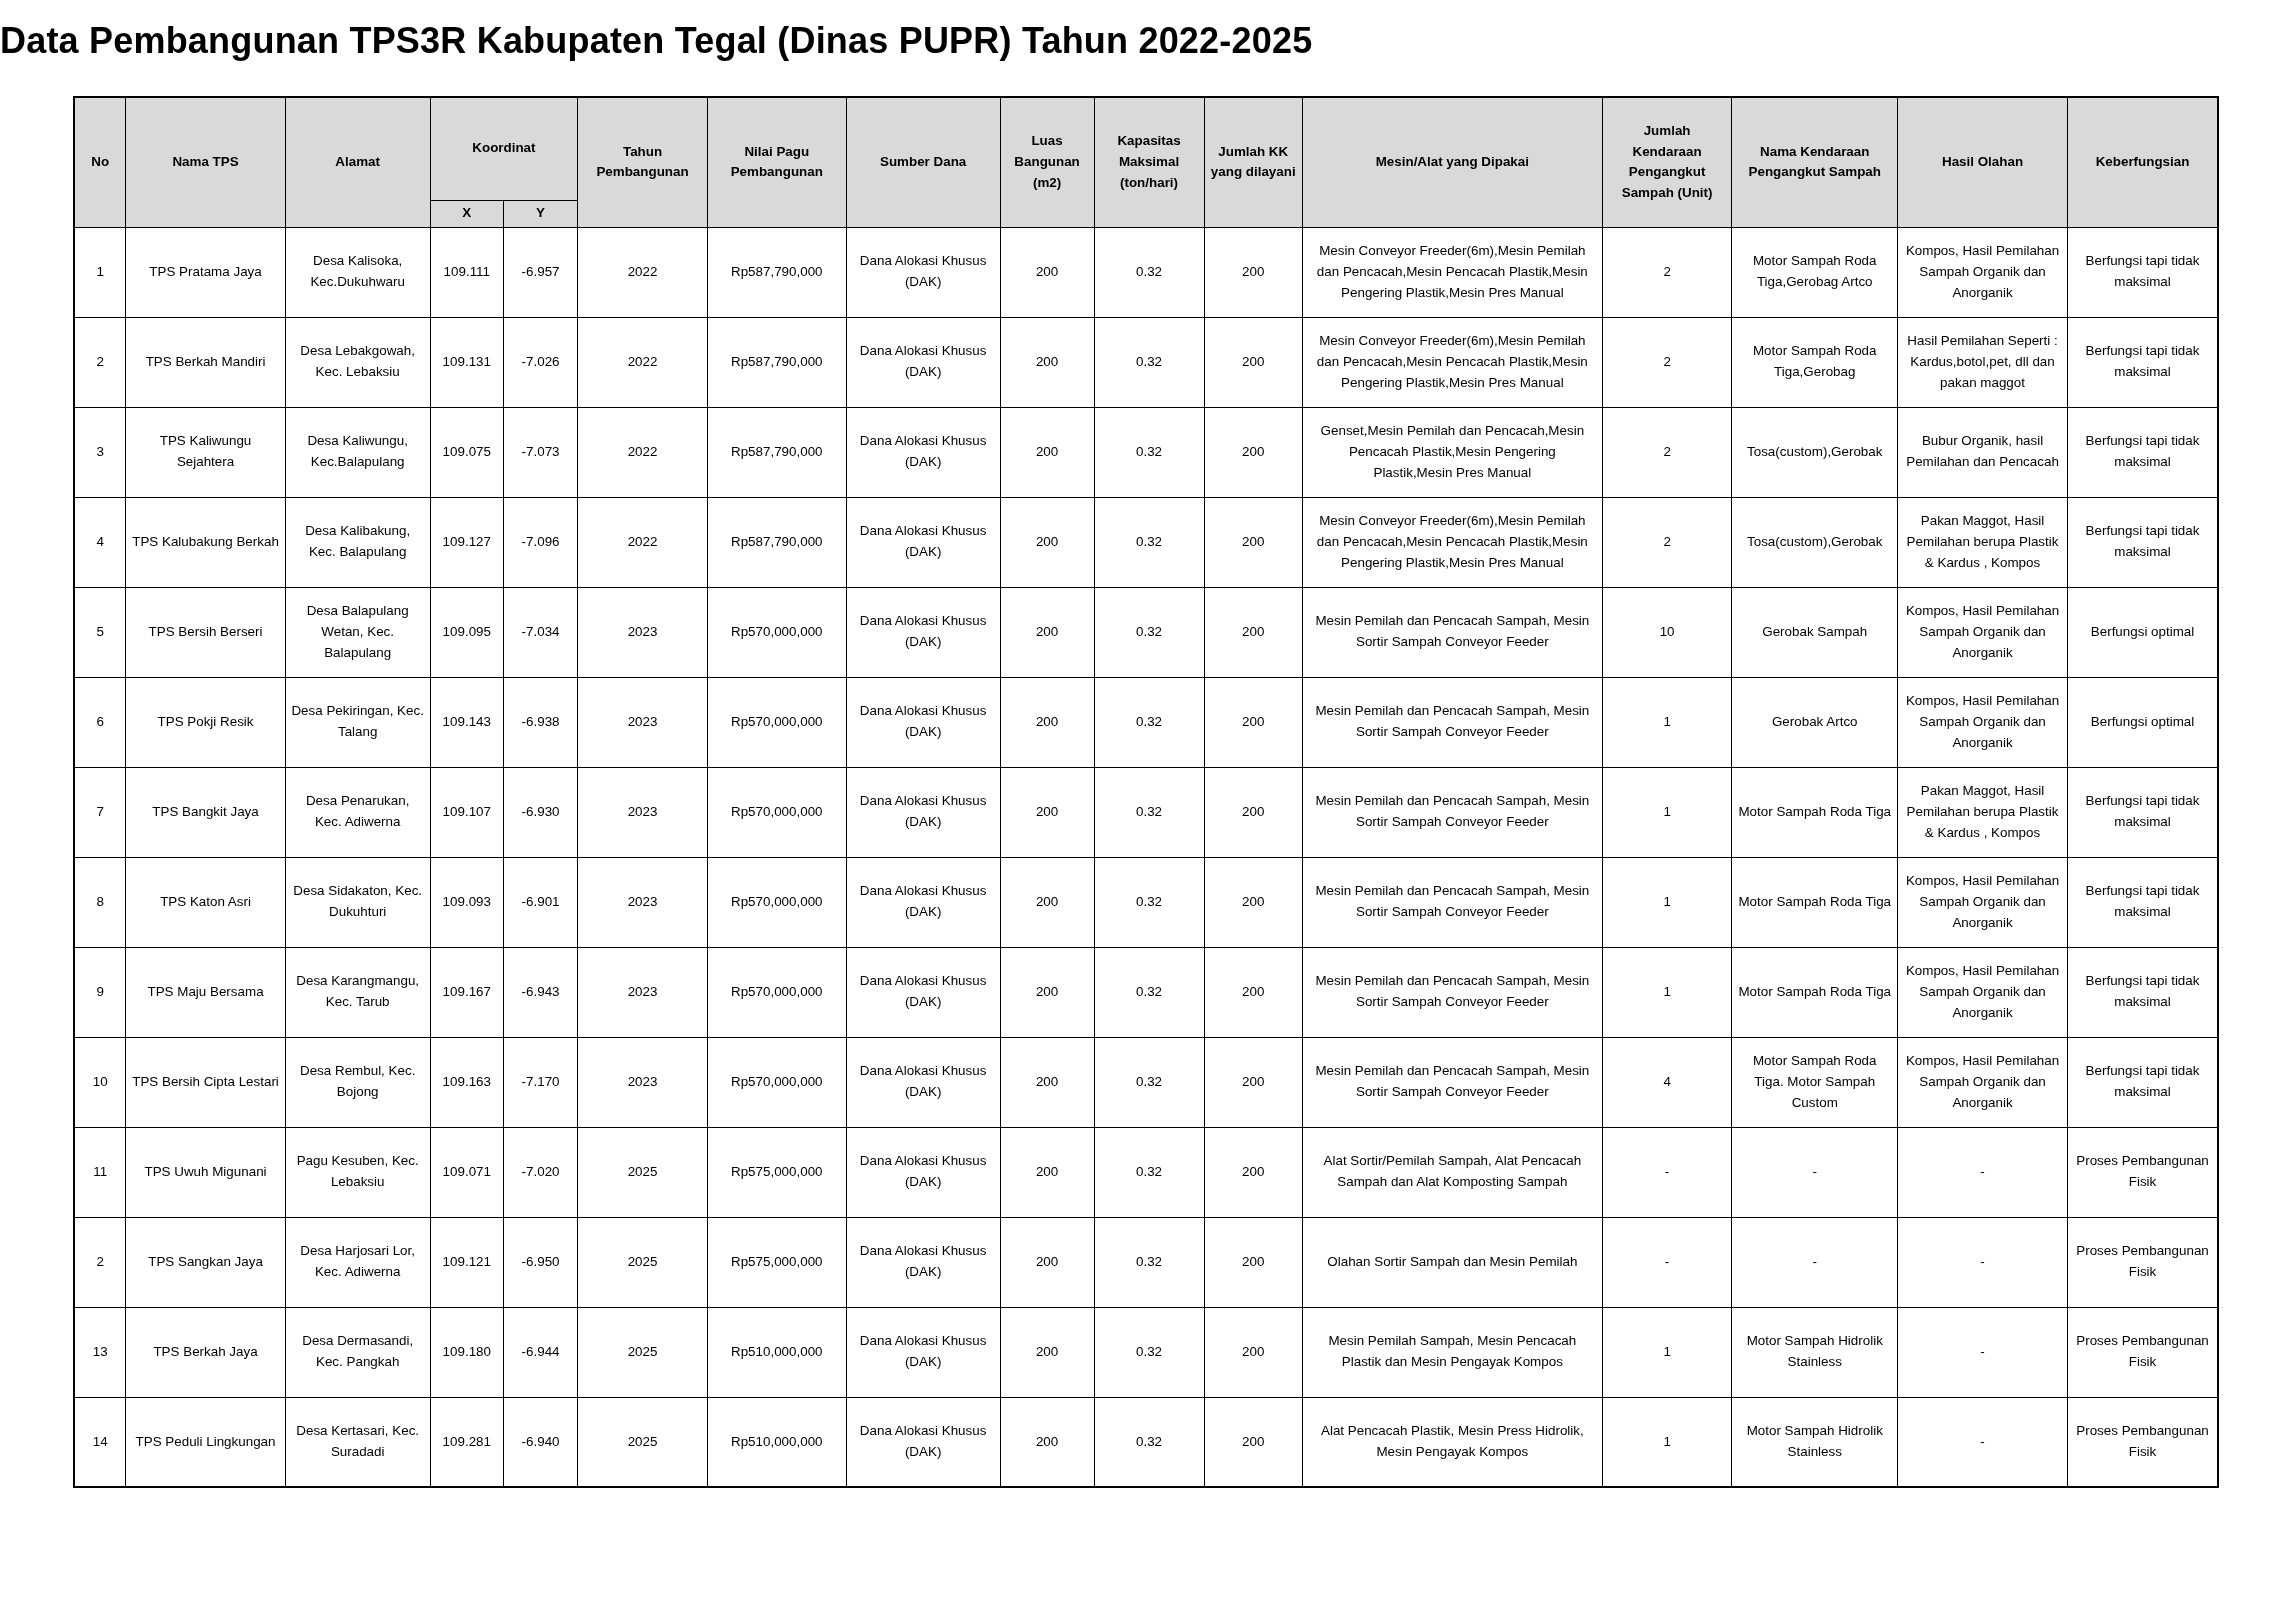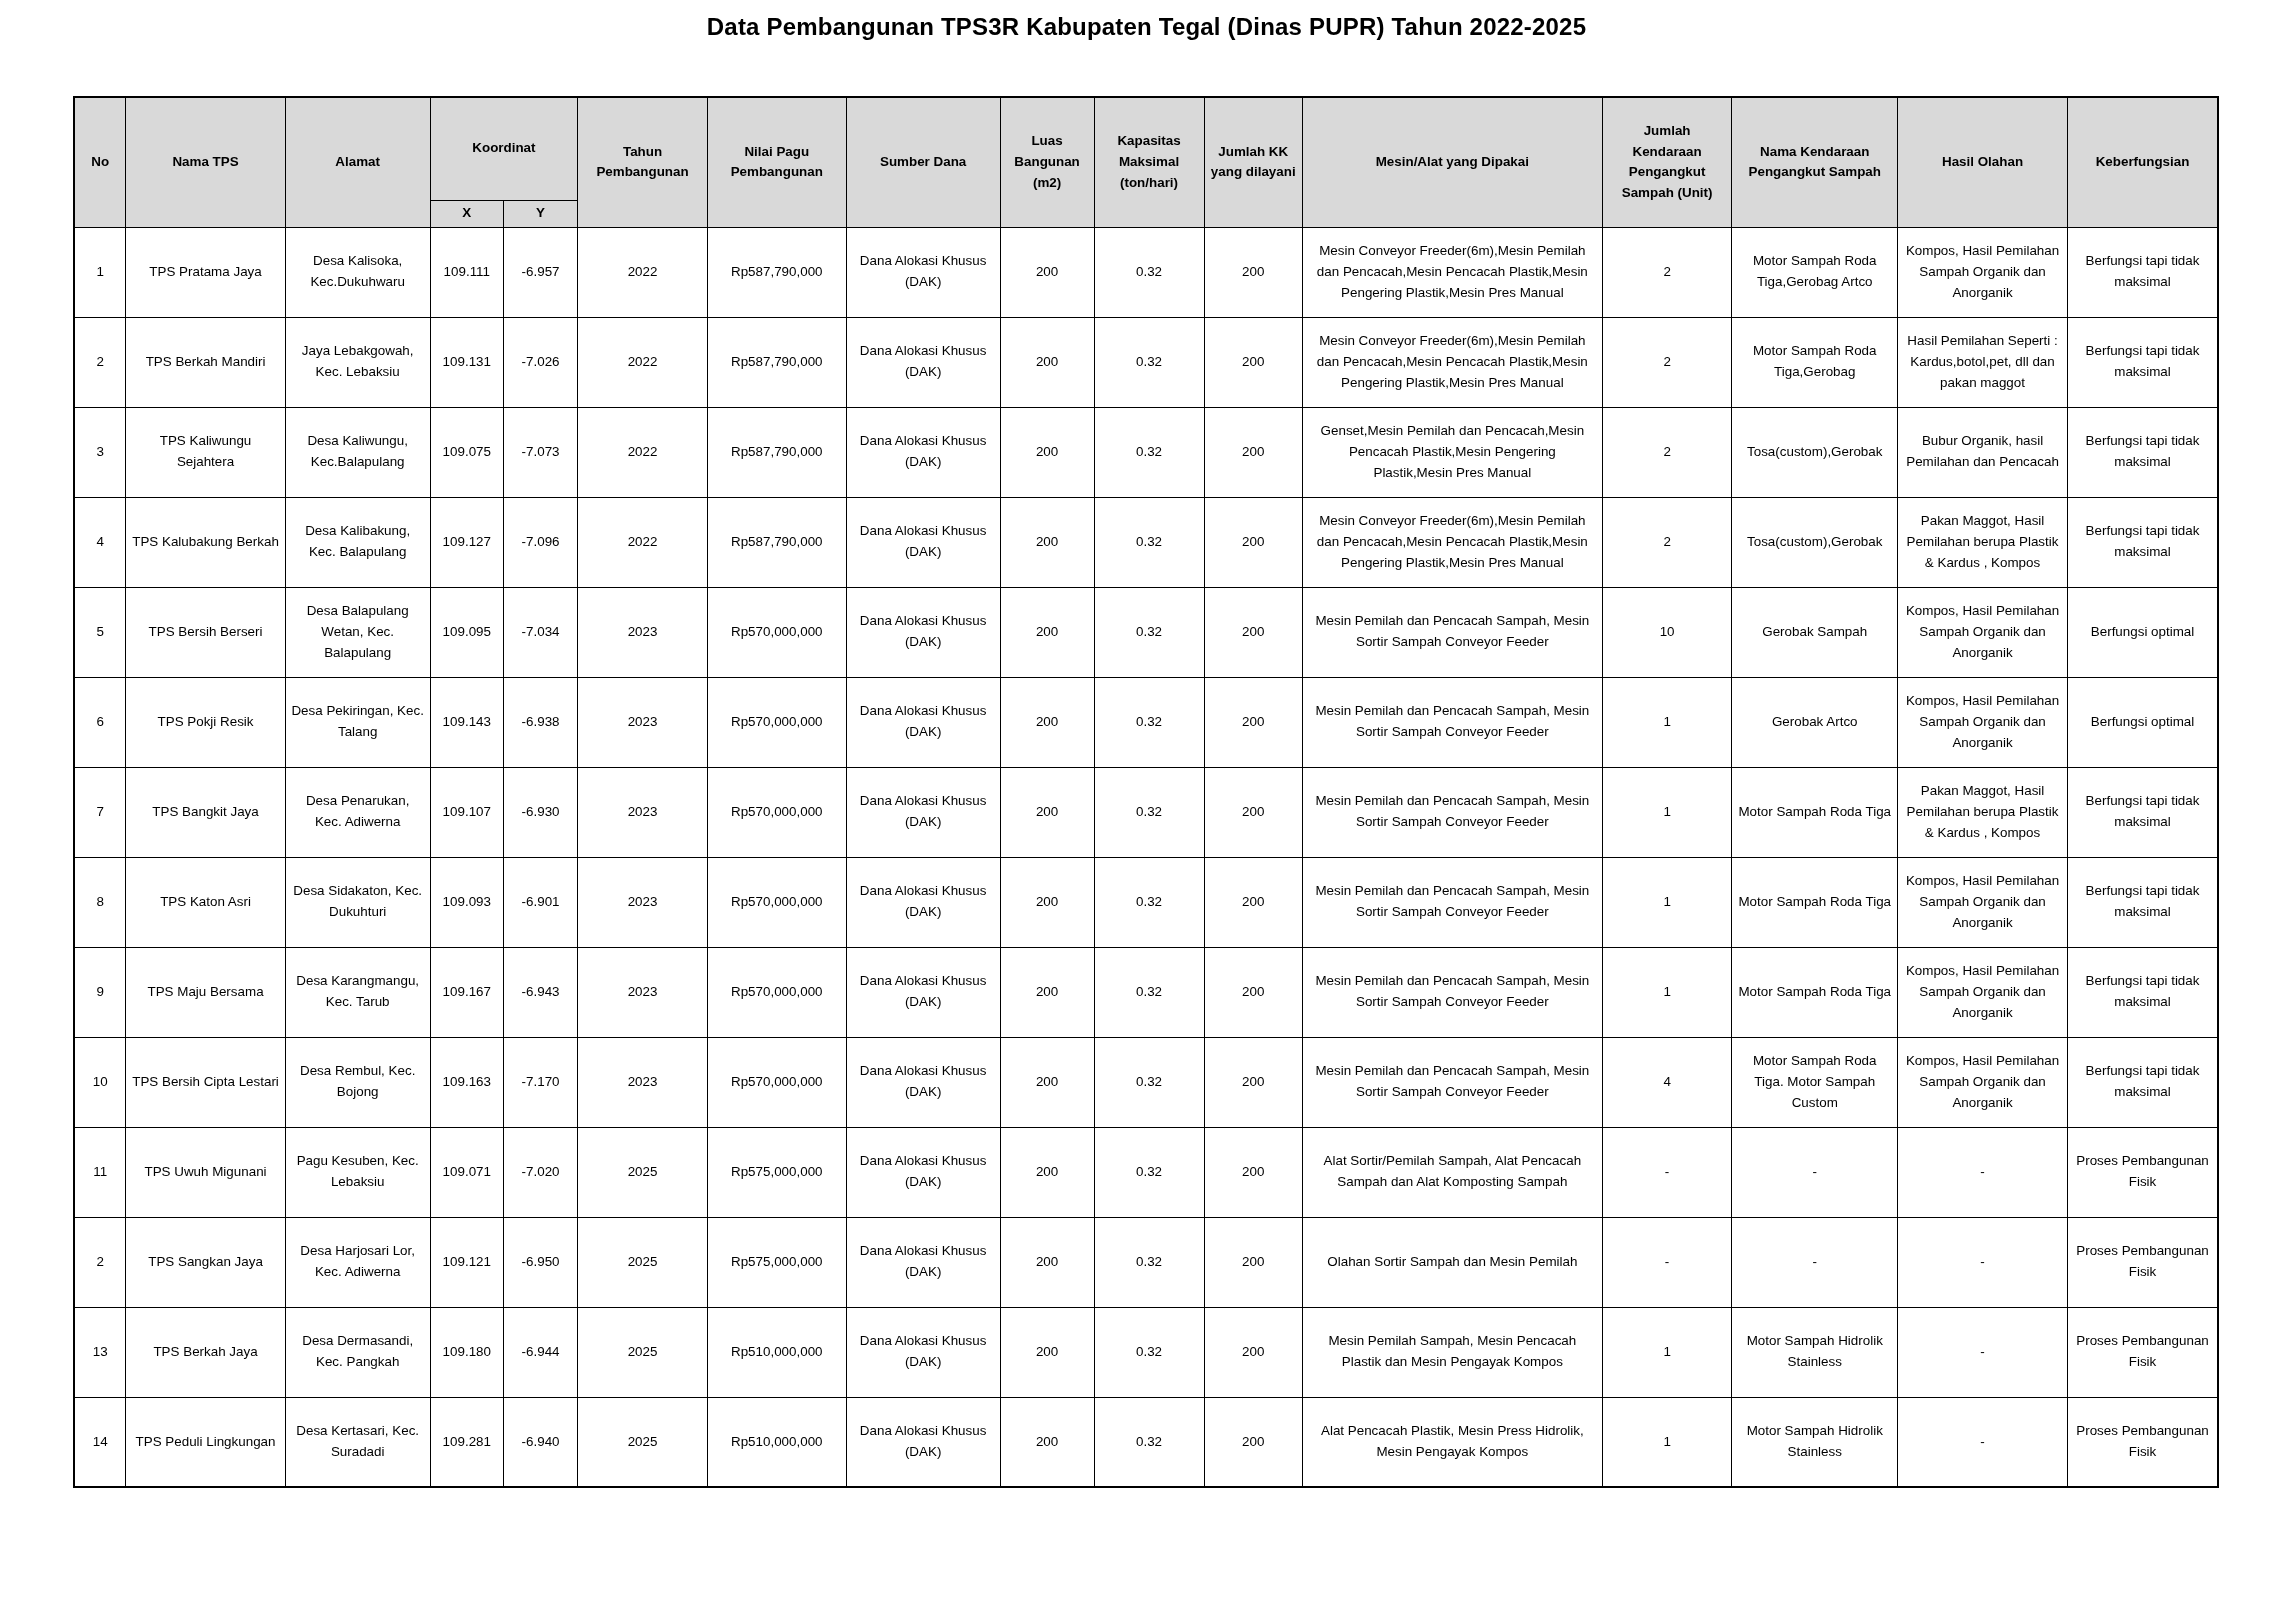--- a/index.html
+++ b/index.html
@@ -10,23 +10,23 @@
   html,body{margin:0;padding:0;}
   body{
     width:2293px;height:1621px;
     background:#ffffff;
     font-family:"Liberation Sans", sans-serif;
     color:#000;
     position:relative;
   }
   .page-title{
     position:absolute;
-    top:13px;left:0;width:100%;
-    text-align:center;
-    font-size:24px;
+    top:20px;left:0;width:100%;
+    text-align:left;
+    font-size:36px;
     font-weight:bold;
     letter-spacing:0.2px;
   }
   table.tps{
     position:absolute;
     left:73px;top:96px;
     width:2146px;
     border-collapse:collapse;
     table-layout:fixed;
   }
@@ -118,21 +118,21 @@
         <td>200</td>
         <td>Mesin Conveyor Freeder(6m),Mesin Pemilah dan Pencacah,Mesin Pencacah Plastik,Mesin Pengering Plastik,Mesin Pres Manual</td>
         <td>2</td>
         <td>Motor Sampah Roda Tiga,Gerobag Artco</td>
         <td>Kompos, Hasil Pemilahan Sampah Organik dan Anorganik</td>
         <td>Berfungsi tapi tidak maksimal</td>
       </tr>
       <tr>
         <td>2</td>
         <td>TPS Berkah Mandiri</td>
-        <td>Jaya Lebakgowah, Kec. Lebaksiu</td>
+        <td>Desa Lebakgowah, Kec. Lebaksiu</td>
         <td>109.131</td>
         <td>-7.026</td>
         <td>2022</td>
         <td>Rp587,790,000</td>
         <td>Dana Alokasi Khusus (DAK)</td>
         <td>200</td>
         <td>0.32</td>
         <td>200</td>
         <td>Mesin Conveyor Freeder(6m),Mesin Pemilah dan Pencacah,Mesin Pencacah Plastik,Mesin Pengering Plastik,Mesin Pres Manual</td>
         <td>2</td>

